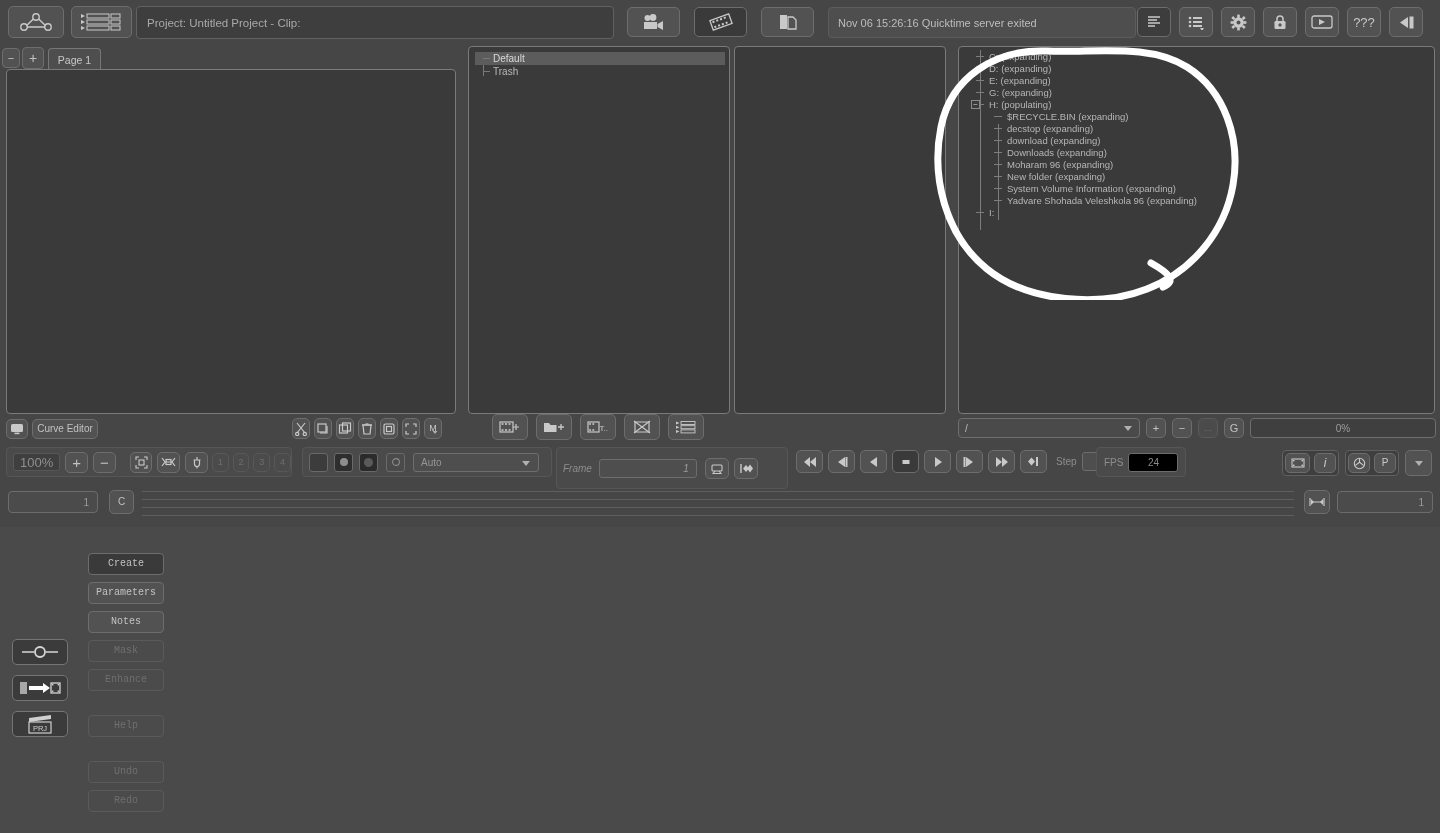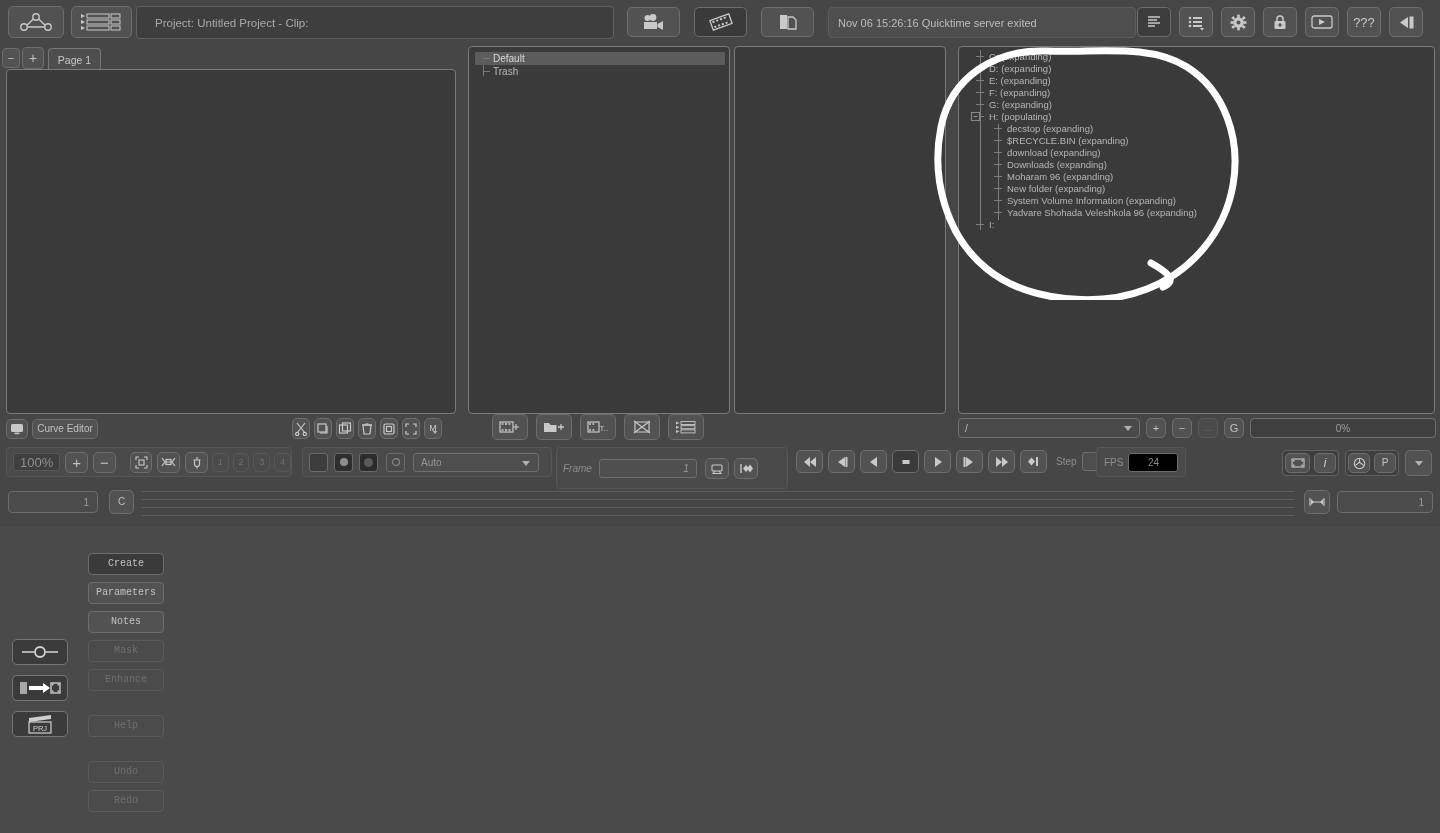--- a/index.html
+++ b/index.html
@@ -24,21 +24,21 @@
   .btn.off  { border-color:#5a5a5a; color:#6f6f6f; background:#4b4b4b; }
   .icobtn { width:34px; height:30px; }
 
   
   #topbar { position:absolute; left:0; top:0; width:1440px; height:44px; background:#464646; }
   #tb-logo { position:absolute; left:8px; top:6px; width:56px; height:32px; }
   #tb-list { position:absolute; left:71px; top:6px; width:61px; height:32px; }
   #proj-field {
     position:absolute; left:136px; top:6px; width:478px; height:33px;
     background:#3e3e3e; border:1px solid #616161; border-radius:4px;
-    display:flex; align-items:center; padding-left:18px;
+    display:flex; align-items:center; padding-left:10px;
     font-size:11.5px; color:#a9a9a9;
   }
   #tb-cam  { position:absolute; left:627px; top:7px; width:53px; height:30px; }
   #tb-film { position:absolute; left:694px; top:7px; width:53px; height:30px; background:#3a3a3a; }
   #tb-file { position:absolute; left:761px; top:7px; width:53px; height:30px; }
   #status-field {
     position:absolute; left:828px; top:7px; width:308px; height:31px;
     background:#4e4e4e; border:1px solid #5c5c5c; border-radius:4px;
     display:flex; align-items:center; padding-left:9px;
     font-size:11px; color:#bdbdbd;
@@ -345,34 +345,31 @@
     <div class="t-row lvl1">
           <span class="lbl">C: (expanding)</span>
         </div>
         <div class="t-row lvl1">
           <span class="lbl">D: (expanding)</span>
         </div>
         <div class="t-row lvl1">
           <span class="lbl">E: (expanding)</span>
         </div>
         <div class="t-row lvl1">
-          <span class="lbl">F: (expanding)</span>
-        </div>
-        <div class="t-row lvl1">
           <span class="lbl">G: (expanding)</span>
         </div>
         <div class="t-row lvl1">
           <span class="expander">−</span>
           <span class="lbl">H: (populating)</span>
         </div>
         <div class="t-row lvl2">
+          <span class="lbl">$RECYCLE.BIN (expanding)</span>
+        </div>
+        <div class="t-row lvl2">
           <span class="lbl">decstop (expanding)</span>
-        </div>
-        <div class="t-row lvl2">
-          <span class="lbl">$RECYCLE.BIN (expanding)</span>
         </div>
         <div class="t-row lvl2">
           <span class="lbl">download (expanding)</span>
         </div>
         <div class="t-row lvl2">
           <span class="lbl">Downloads (expanding)</span>
         </div>
         <div class="t-row lvl2">
           <span class="lbl">Moharam 96 (expanding)</span>
         </div>

